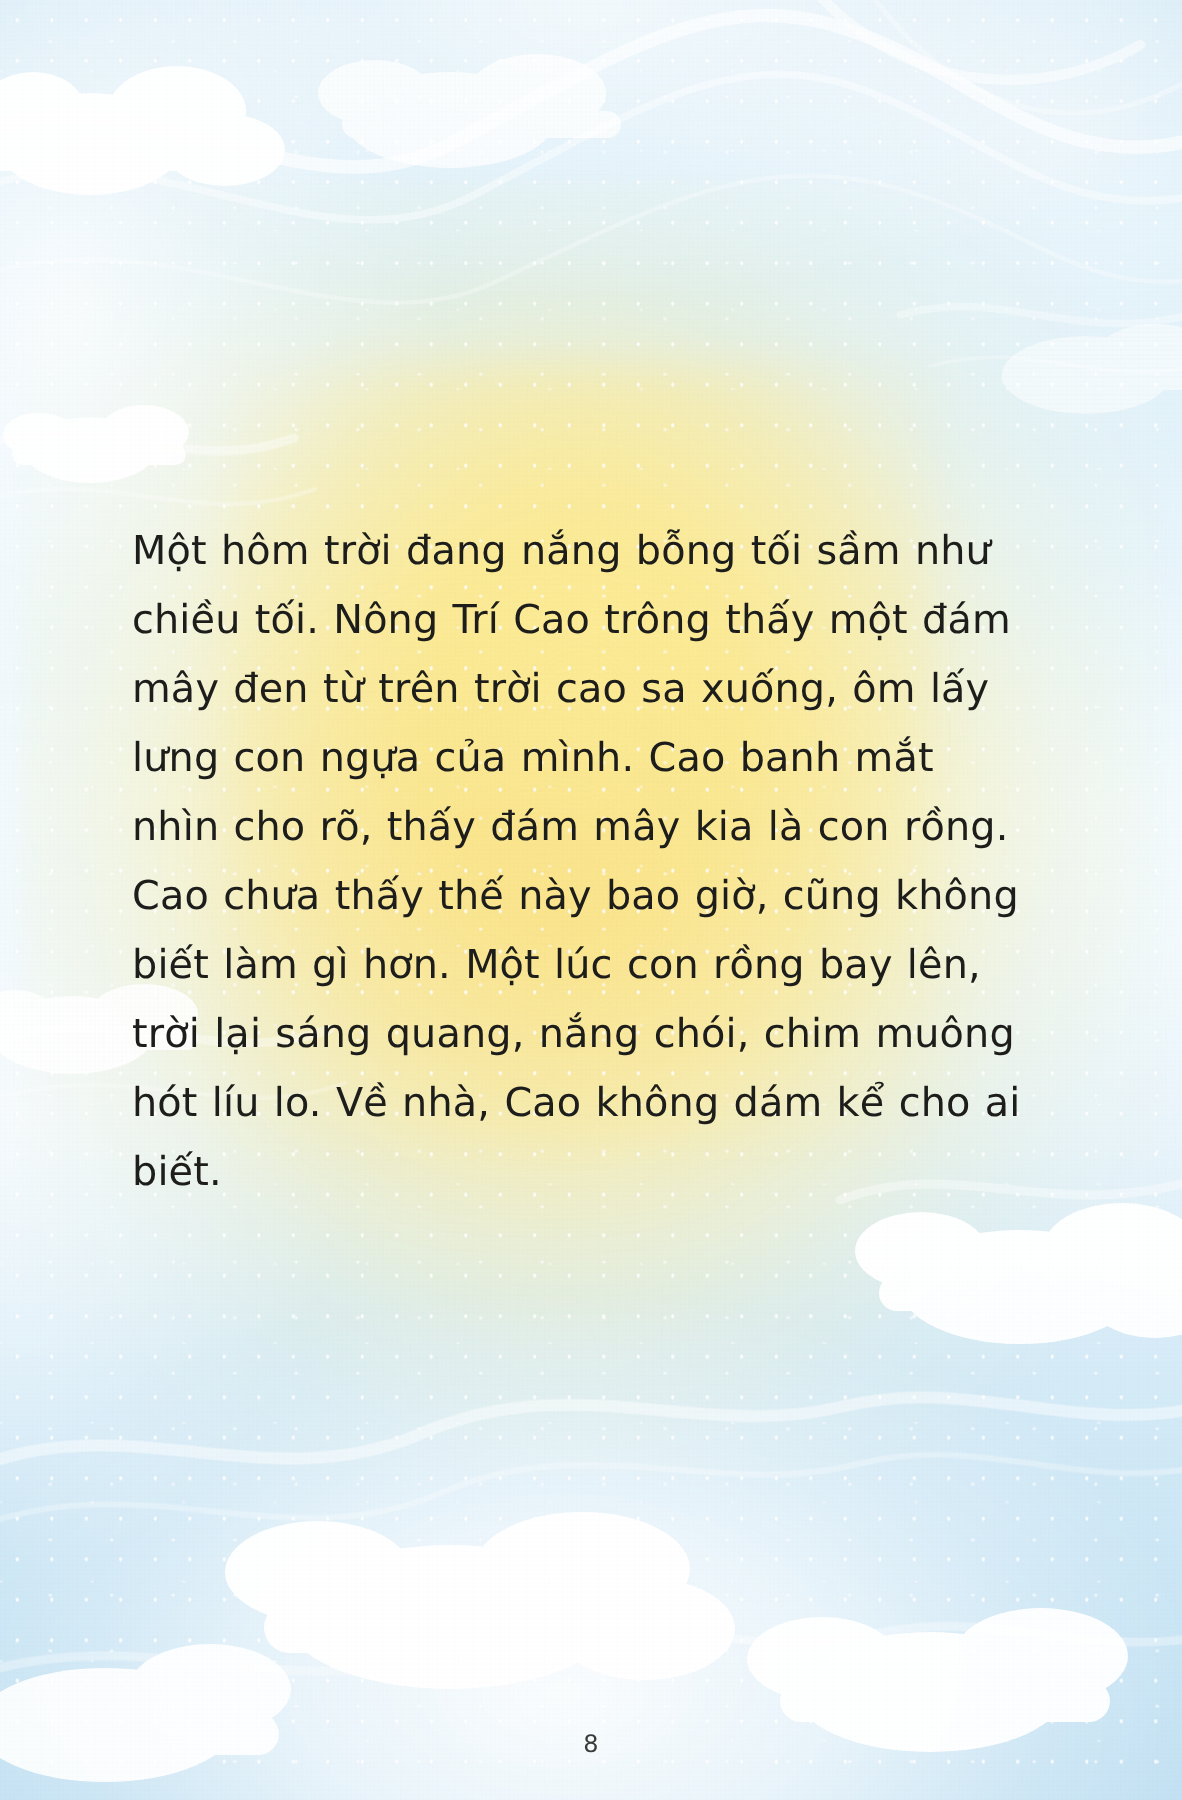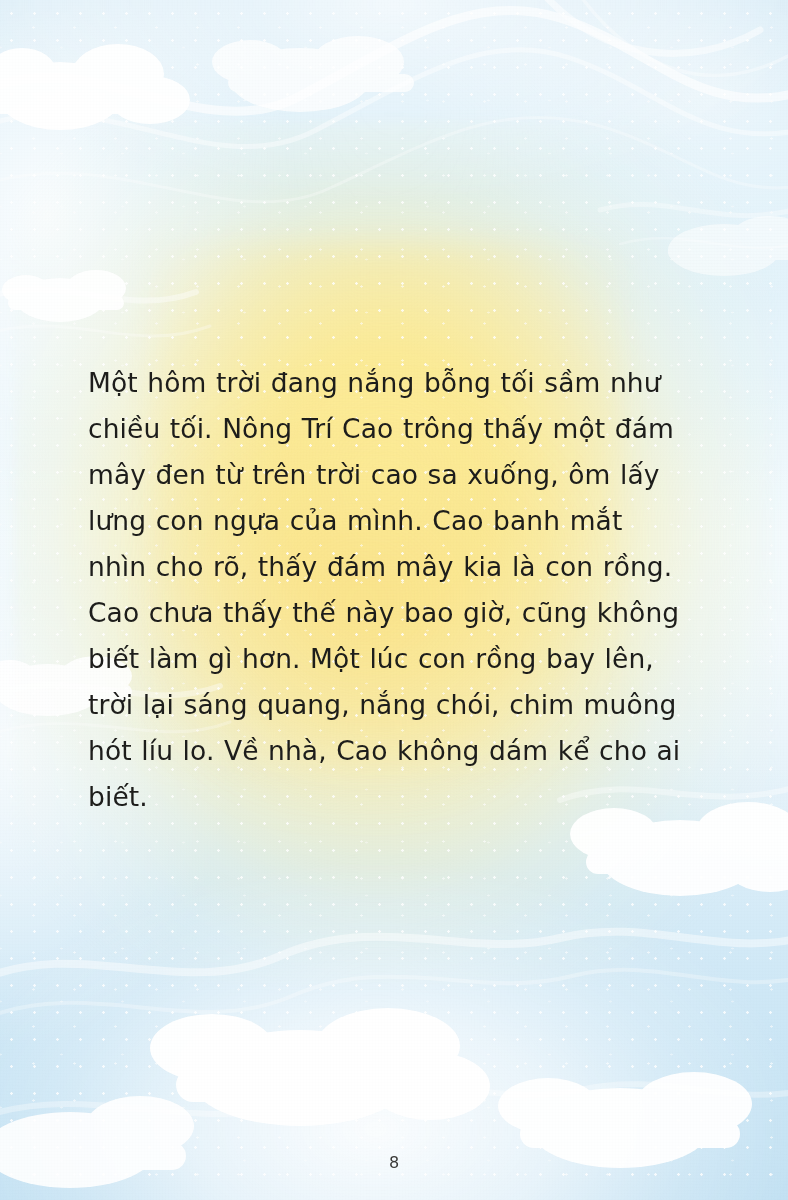--- a/index.html
+++ b/index.html
@@ -164,21 +164,21 @@
     opacity: 0.12;
     background-image:
       repeating-linear-gradient(0deg, rgba(0,0,0,0.05) 0 1px, rgba(255,255,255,0) 1px 3px),
       repeating-linear-gradient(90deg, rgba(0,0,0,0.04) 0 1px, rgba(255,255,255,0) 1px 3px);
   }
 
   
   .content {
     position: absolute;
     left: 88px;
-    top: 360px;
+    top: 345px;
     width: 600px;
   }
 
   .body-text {
     margin: 0;
     font-family: "DejaVu Sans", "Liberation Sans", sans-serif;
     font-size: 26.5px;
     line-height: 46px;
     color: #1d1d1b;
     letter-spacing: 0.1px;

